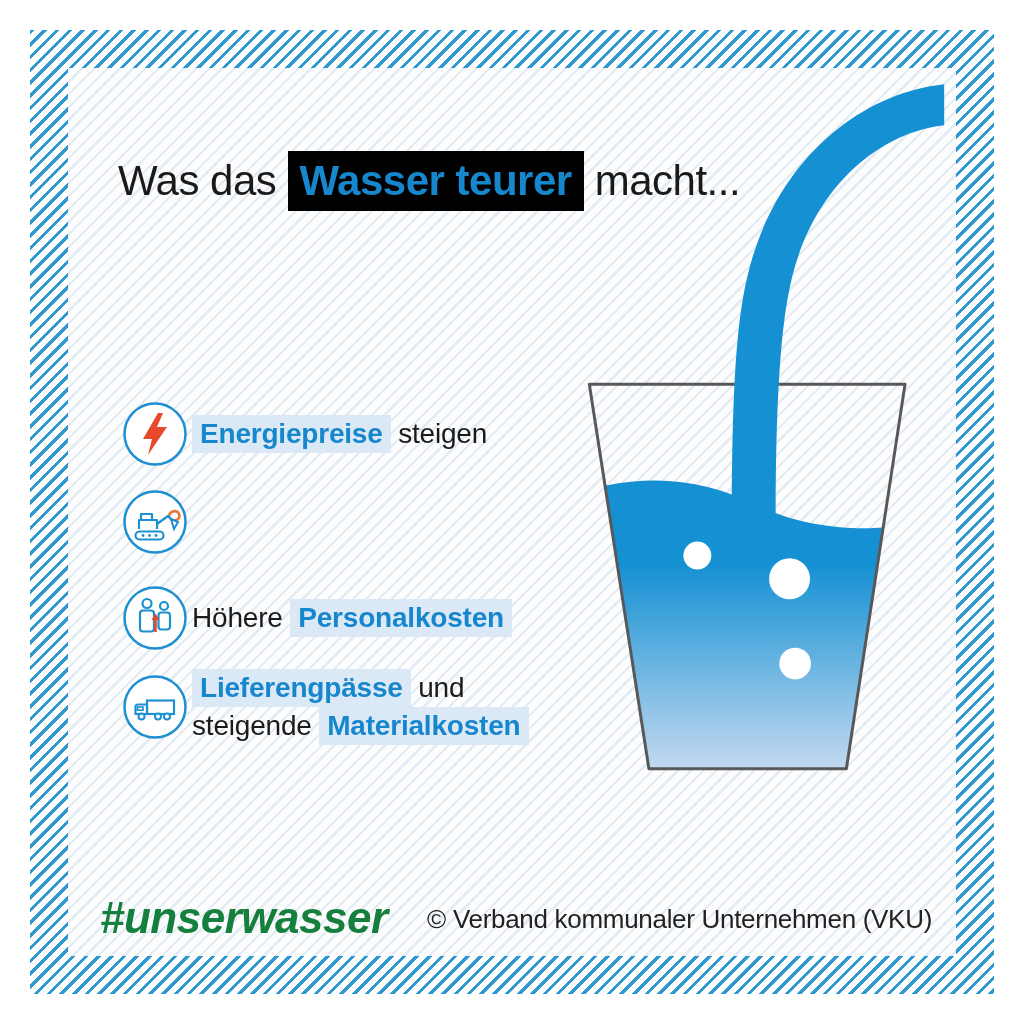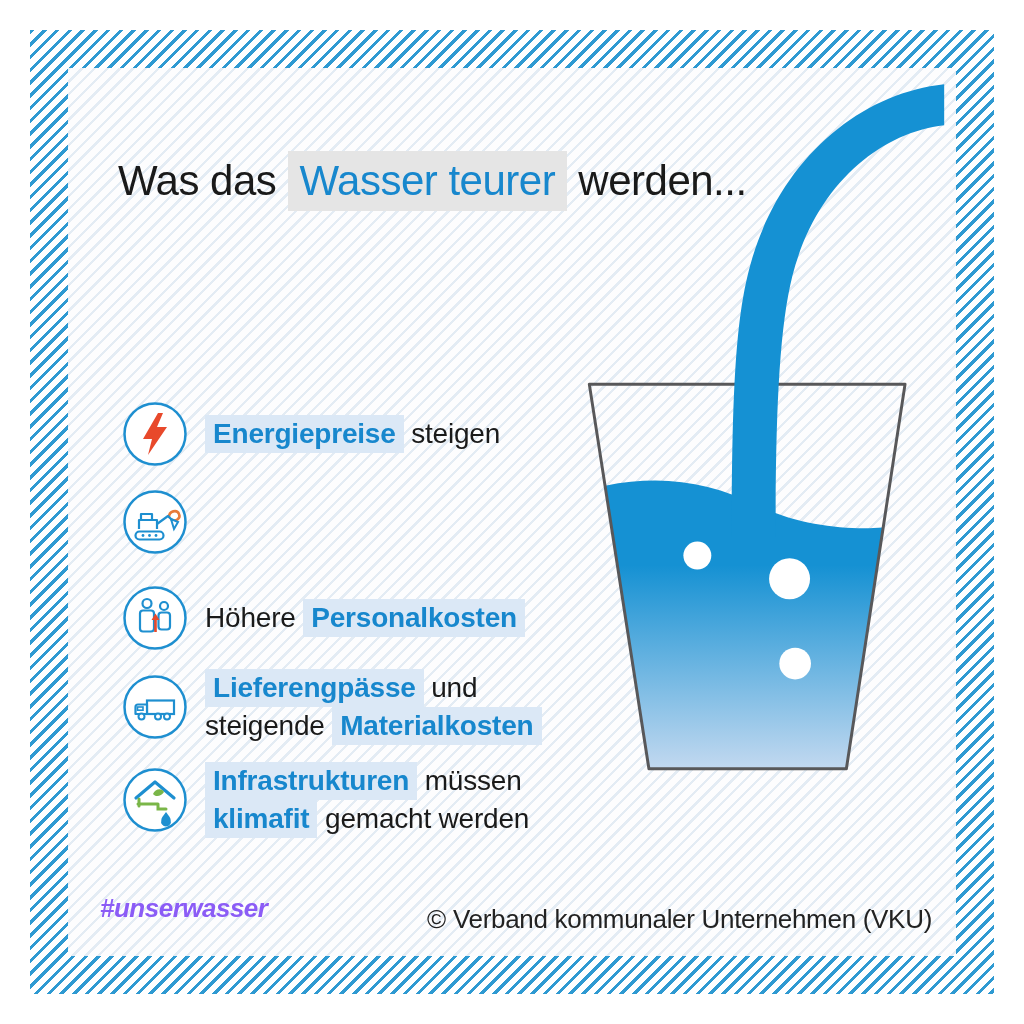--- a/index.html
+++ b/index.html
@@ -23,58 +23,58 @@
     background-color:#fdfdfe;
     background-image:repeating-linear-gradient(135deg,rgba(186,208,228,0.38) 0 2.4px,rgba(0,0,0,0) 2.4px 9px);
   }
 
   .title{
     position:absolute;left:118px;top:152px;margin:0;
     font-size:42px;line-height:58px;font-weight:500;color:#1a1a1a;
     letter-spacing:-0.5px;white-space:nowrap;z-index:3;
   }
   .title .hl{
-    background:#e5e5e5;color:#1787cd;font-weight:400;
+    background:#000000;color:#1787cd;font-weight:700;
     padding:6px 12px 7px 12px;
   }
 
   .item{
-    position:absolute;left:122px;display:flex;align-items:center;gap:17px;z-index:3;
+    position:absolute;left:122px;display:flex;align-items:center;gap:4px;z-index:3;
   }
   .icon-circle{width:66px;height:66px;flex:0 0 66px;display:block;}
   .item-text{
     font-size:28px;line-height:38px;color:#1a1a1a;font-weight:400;
     letter-spacing:-0.2px;white-space:nowrap;
   }
   .item-text .hl{
     background:#dbe8f6;color:#1787cd;font-weight:700;
     padding:3px 8px 4px 8px;
   }
 
   .glass-svg{position:absolute;left:540px;top:60px;z-index:2;}
 
   .hashtag{
     position:absolute;left:100px;top:893px;z-index:3;
-    font-size:26px;font-weight:700;font-style:italic;color:#8b5cf6;
+    font-size:44px;font-weight:700;font-style:italic;color:#15803d;
     letter-spacing:-0.5px;
   }
   .copyright{
     position:absolute;right:92px;top:904px;z-index:3;
     font-size:26px;color:#222222;letter-spacing:-0.3px;
   }
 </style>
 </head>
 <body>
 
 <div class="canvas">
 
   <div class="hatch-frame"></div>
   <div class="inner"></div>
 
-  <h1 class="title"><span>Was das </span><span class="hl">Wasser teurer</span><span> werden...</span></h1>
+  <h1 class="title"><span>Was das </span><span class="hl">Wasser teurer</span><span> macht...</span></h1>
 
   <svg class="glass-svg" width="460" height="815" viewBox="540 60 460 875">
     <defs>
       <linearGradient id="waterGrad" gradientUnits="userSpaceOnUse" x1="0" y1="517" x2="0" y2="822">
         <stop offset="0" stop-color="#1591d3"></stop>
         <stop offset="0.28" stop-color="#1591d3"></stop>
         <stop offset="1" stop-color="#c3d9f0"></stop>
       </linearGradient>
     </defs>
 
@@ -140,29 +140,17 @@
         <rect x="18" y="25.5" width="14" height="21" rx="3" fill="none" stroke="#1e8fd0" stroke-width="2.2"></rect>
         <circle cx="42" cy="21" r="4" fill="none" stroke="#1e8fd0" stroke-width="2.2"></circle>
         <rect x="36.5" y="27.5" width="11.5" height="17" rx="3" fill="none" stroke="#1e8fd0" stroke-width="2.2"></rect>
         <line x1="33.5" y1="47" x2="33.5" y2="33" stroke="#e8492b" stroke-width="2.6"></line>
         <path d="M33.5 28.5 l-4 6.5 h8 z" fill="#e8492b"></path>
       </svg>
     </span>
     <div class="item-text"><span>Höhere </span><span class="hl">Personalkosten</span></div>
   </div>
 
-  <div class="item" style="top:762px">
-    <span class="icon-circle">
-      <svg width="66" height="66" viewBox="0 0 66 66">
-        <circle cx="33" cy="33" r="30.5" fill="#ffffff" stroke="#1e8fd0" stroke-width="2.5"></circle>
-        <path d="M14 31 L33 15 L52 31" fill="none" stroke="#1e8fd0" stroke-width="3.2" stroke-linejoin="round" stroke-linecap="round"></path>
-        <path d="M31 27 c2 -5.5 9 -6.5 11 -2 c-3 5 -9 5 -11 2 Z" fill="#7ab648"></path>
-        <path d="M17 32 v7 M16 37 H36 M36 37 v5 h8" fill="none" stroke="#7ab648" stroke-width="3" stroke-linecap="round"></path>
-        <path d="M44 45 c3 4 4.7 6 4.7 8.3 a4.9 4.9 0 1 1 -9.4 0 c0 -2.3 1.7 -4.3 4.7 -8.3 Z" fill="#1e8fd0"></path>
-      </svg>
-    </span>
-    <div class="item-text"><span class="hl">Infrastrukturen</span><span> müssen</span><br><span class="hl">klimafit</span><span> gemacht werden</span></div>
-  </div>
 
   <div class="hashtag">#unserwasser</div>
   <div class="copyright">© Verband kommunaler Unternehmen (VKU)</div>
 
 </div>
 
 </body></html>

